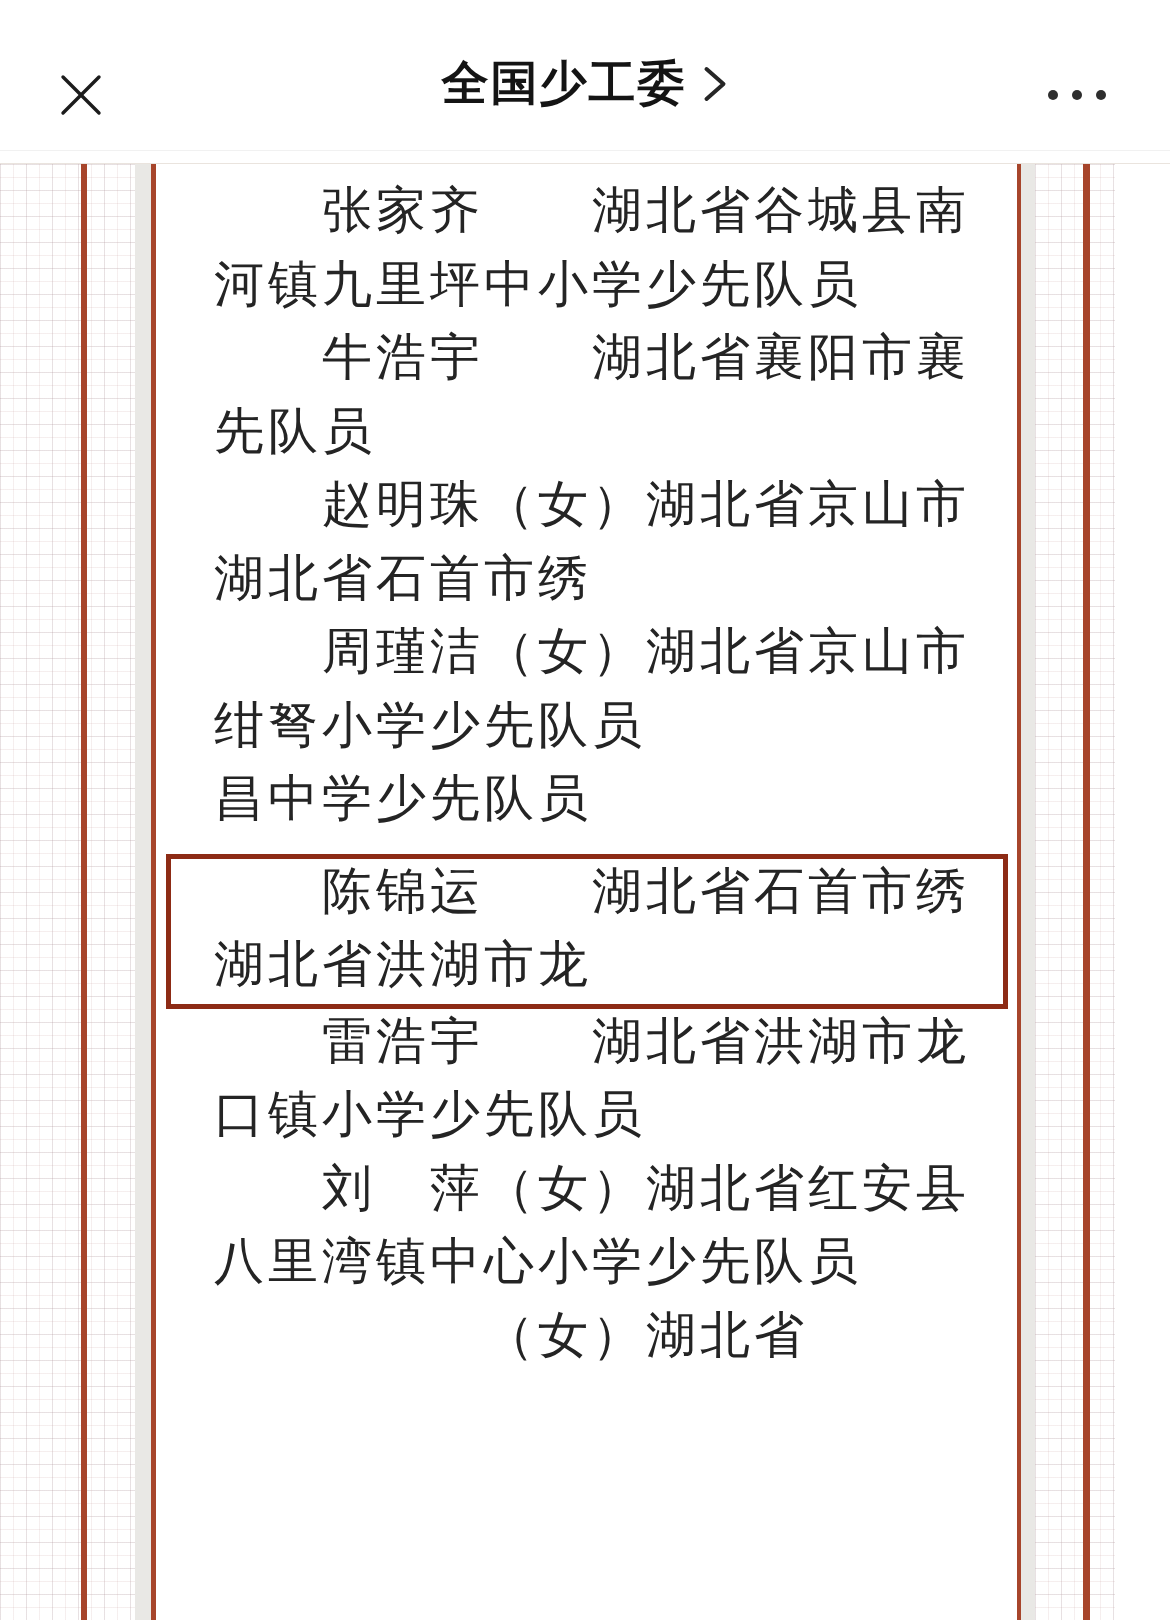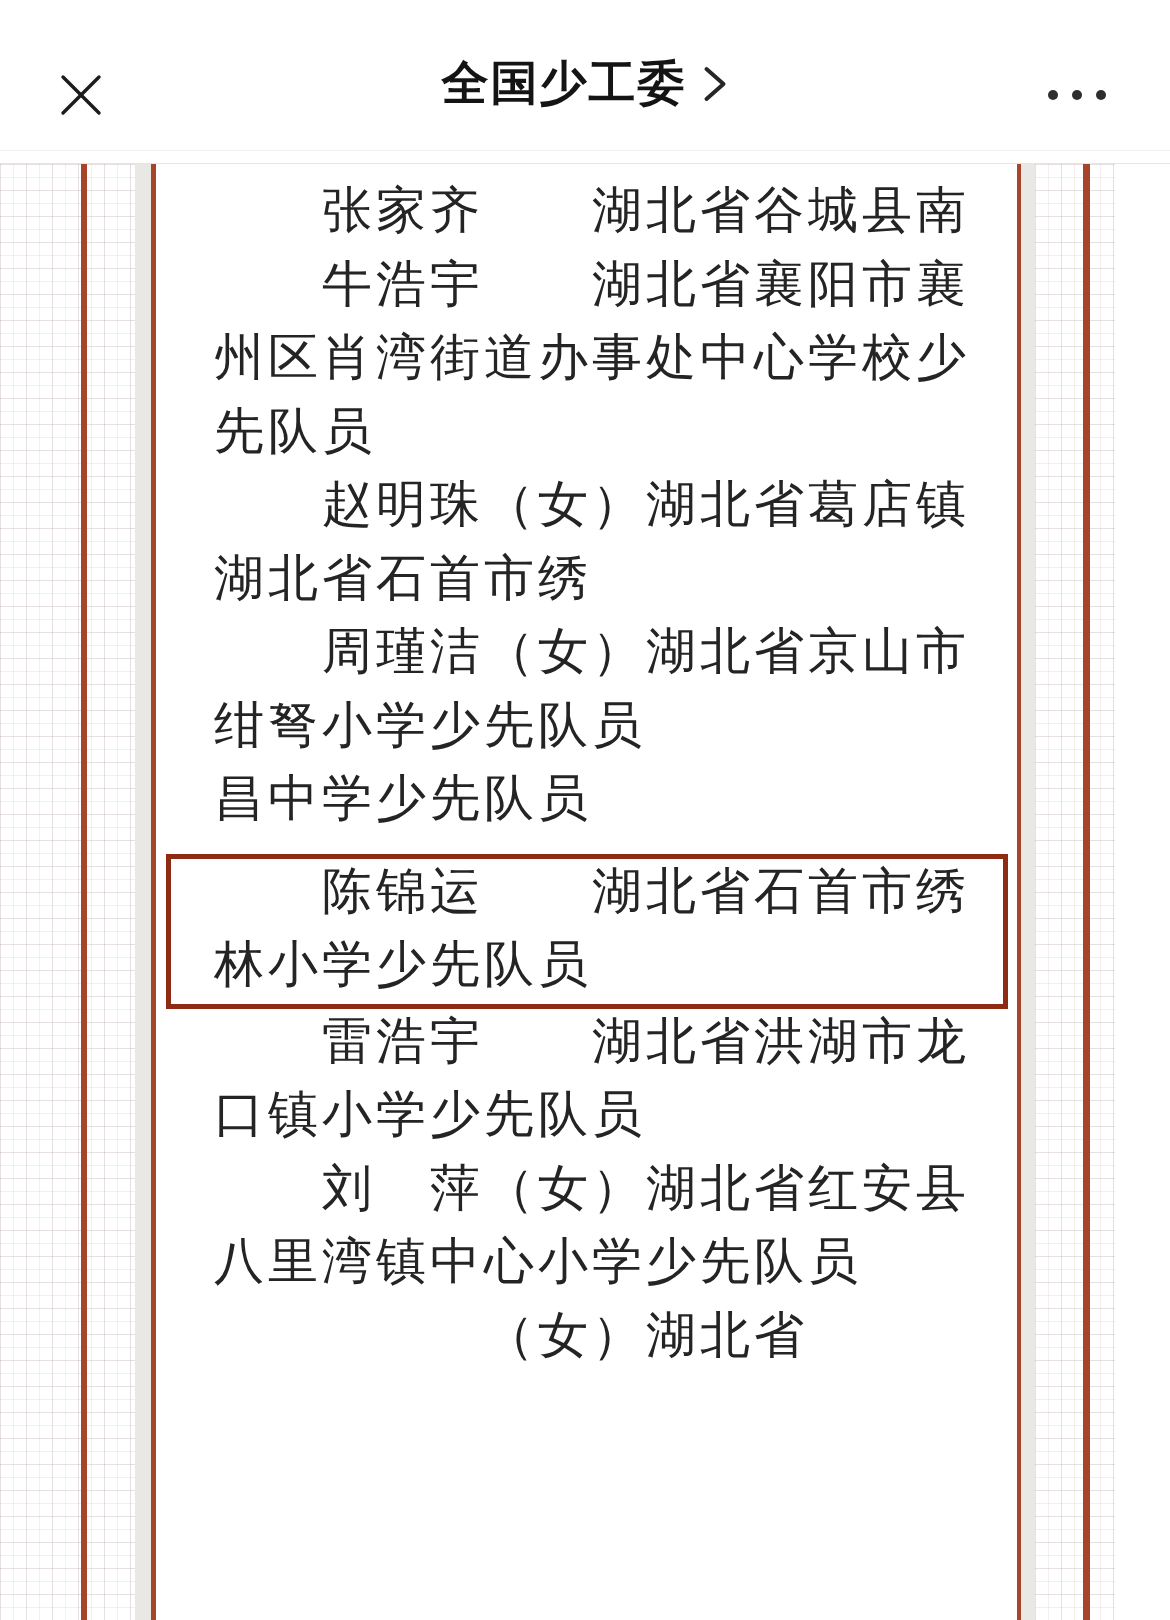--- a/index.html
+++ b/index.html
@@ -103,46 +103,46 @@
   <div class="redline rl-left-outer"></div>
   <div class="redline rl-left-inner"></div>
   <div class="redline rl-right-inner"></div>
   <div class="redline rl-right-outer"></div>
 
   <div class="paper">
     <div class="text-col">
 
       <div class="entry">
         <div class="doc-line">　　张家齐　　湖北省谷城县南</div>
+        <div class="doc-line">河镇九里坪中小学少先队员</div>
       </div>
 
       <div class="entry">
         <div class="doc-line">　　牛浩宇　　湖北省襄阳市襄</div>
-        <div class="doc-line">州区肖湾街道办事处中心学校少</div>
         <div class="doc-line">先队员</div>
       </div>
 
       <div class="entry">
-        <div class="doc-line">　　赵明珠（女）湖北省葛店镇</div>
+        <div class="doc-line">　　赵明珠（女）湖北省京山市</div>
         <div class="doc-line">湖北省石首市绣</div>
       </div>
 
       <div class="entry">
         <div class="doc-line">　　周瑾洁（女）湖北省京山市</div>
         <div class="doc-line">绀弩小学少先队员</div>
       </div>
 
       <div class="entry">
         <div class="doc-line">昌中学少先队员</div>
       </div>
 
       <div class="entry entry-boxed">
         <div class="highlight-box"></div>
         <div class="doc-line">　　陈锦运　　湖北省石首市绣</div>
-        <div class="doc-line">林小学少先队员</div>
+        <div class="doc-line">湖北省洪湖市龙</div>
       </div>
 
       <div class="entry">
         <div class="doc-line">　　雷浩宇　　湖北省洪湖市龙</div>
         <div class="doc-line">口镇小学少先队员</div>
       </div>
 
       <div class="entry">
         <div class="doc-line">　　刘　萍（女）湖北省红安县</div>
         <div class="doc-line">八里湾镇中心小学少先队员</div>

